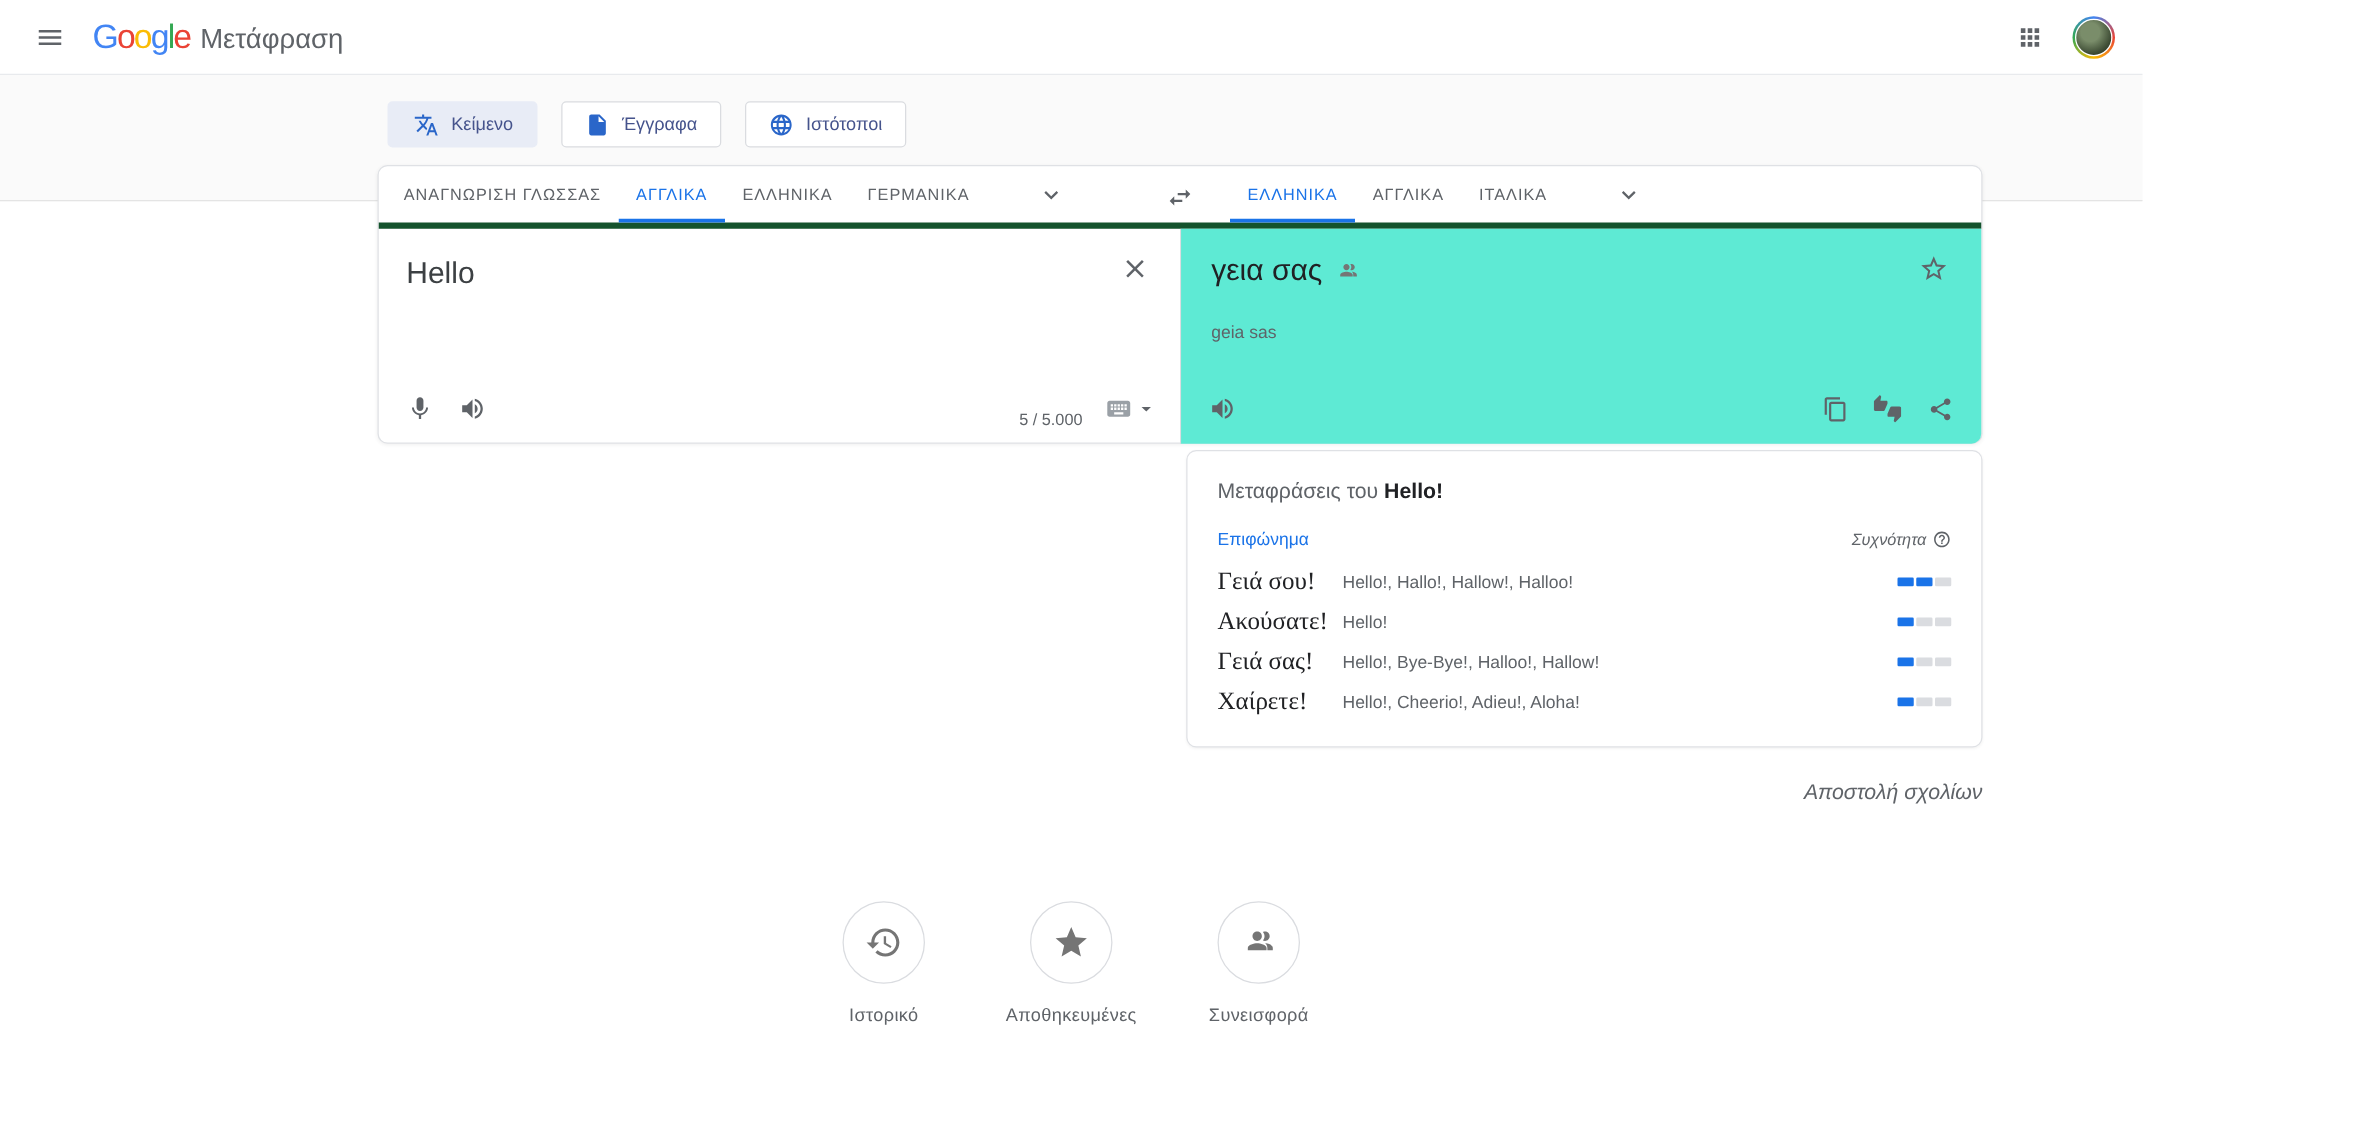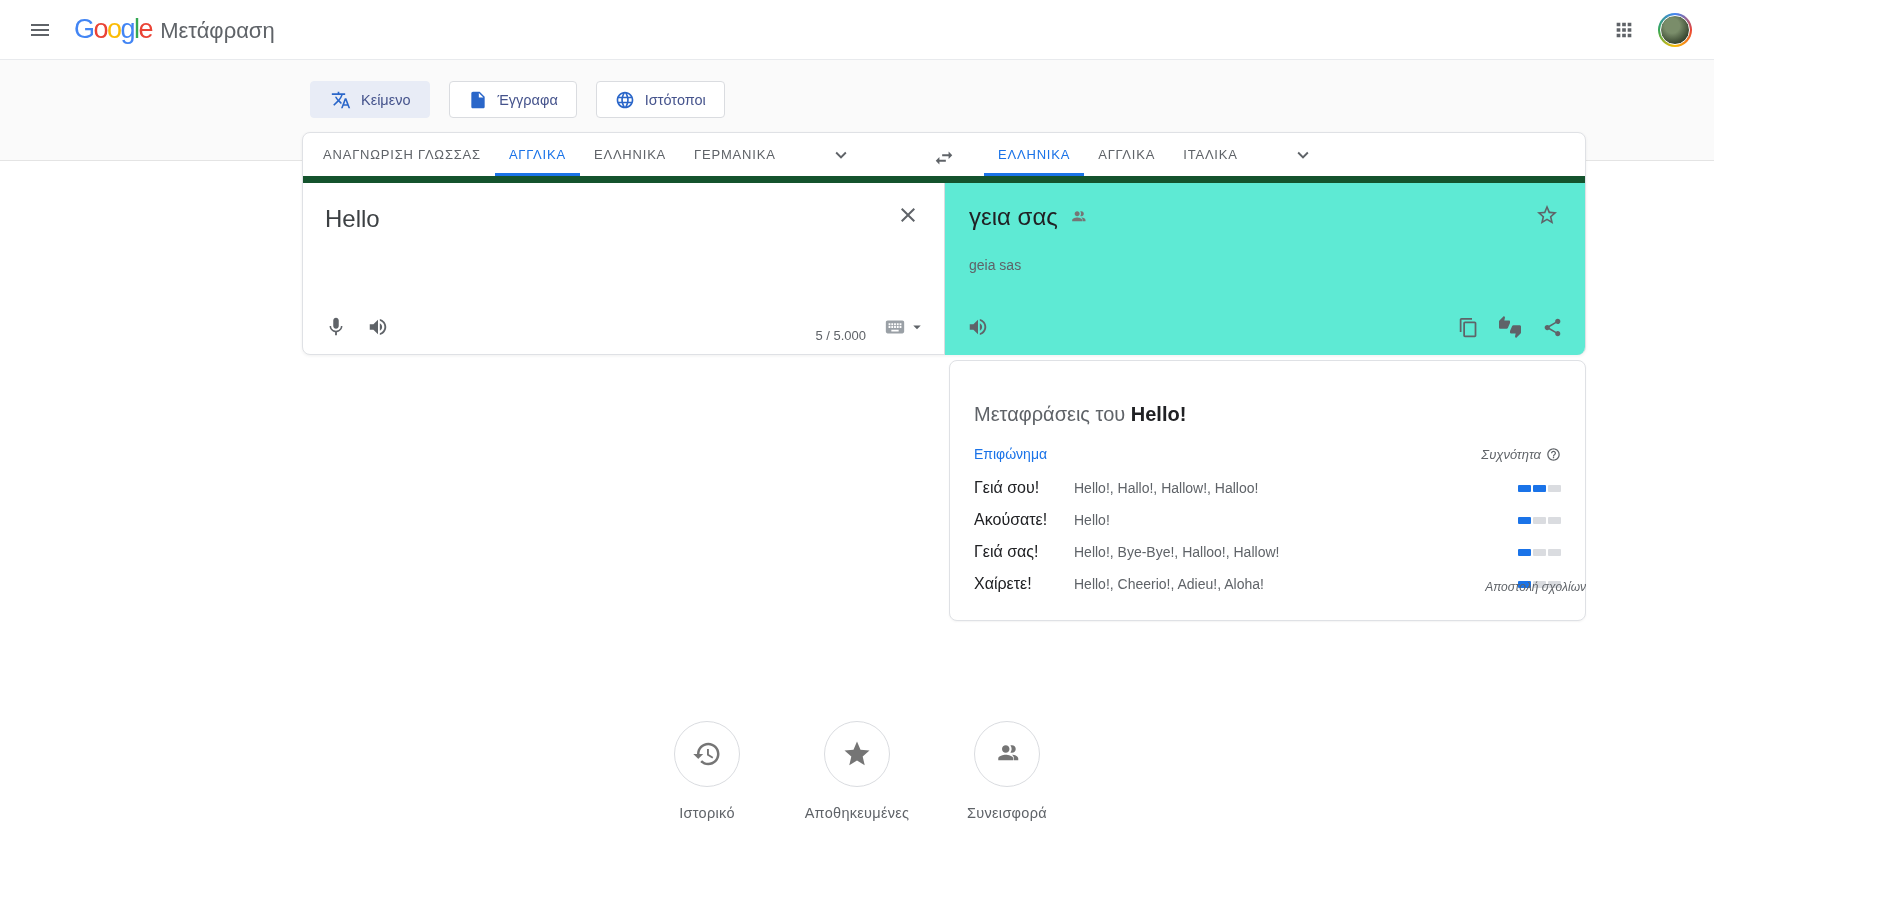--- a/index.html
+++ b/index.html
@@ -20,21 +20,21 @@
 
   
   .subheader { height:101px; background:#fafafa; border-bottom:1px solid #e4e4e4; padding:21px 0 0 310px; }
   .mode-tabs { display:flex; gap:19px; }
   .mode-btn { display:flex; align-items:center; gap:10px; height:37px; padding:0 18px; border-radius:4px; border:1px solid #dadce0; background:#fff; color:#45538c; font-size:14.5px; font-family:"Liberation Sans",sans-serif; cursor:pointer; }
   .mode-btn .m-ico { color:#2a66c9; display:flex; }
   .mode-btn.active { background:#e8ecf6; border-color:#e8ecf6;padding-left:20px; }
 
   
   .translate-card { position:absolute; left:302px; top:132px; width:1284px; height:223px; background:#fff; border:1px solid #dfe1e5; border-radius:8px; box-shadow:0 1px 3px rgba(60,64,67,.08); z-index:2; }
-  .lang-bar { position:relative; height:50px; display:flex; border-bottom:7px solid #14532d; }
+  .lang-bar { position:relative; height:50px; display:flex; border-bottom:5px solid #14532d; }
   .lang-left { width:641px; display:flex; align-items:stretch; padding-left:6px; }
   .lang-right { flex:1; display:flex; align-items:stretch; padding-left:40px; }
   .lang-tab { position:relative; display:flex; align-items:center; padding:0 14px; font-size:13px; letter-spacing:.8px; color:#5f6368; background:none; border:none; cursor:pointer; font-family:"Liberation Sans",sans-serif; white-space:nowrap; }
   .lang-tab.active { color:#1a73e8; }
   .lang-tab.active::after { content:""; position:absolute; left:0; right:0; bottom:0; height:3px; background:#1a73e8; }
   .chev-btn { background:none; border:none; color:#5f6368; cursor:pointer; display:flex; align-items:center; padding:0 10px; margin-left:30px; }
   .swap-btn { position:absolute; left:619px; top:5px; width:44px; height:40px; background:none; border:none; color:#5f6368; cursor:pointer; display:flex; align-items:center; justify-content:center; }
 
   .panes { display:flex; height:172px; }
   .source-pane { position:relative; width:641px; }
@@ -49,35 +49,35 @@
   .kbd-btn .dd { color:#5f6368; }
 
   .target-text-row { display:flex; align-items:center; gap:10px; padding:20px 64px 0 24px; }
   .target-text { font-size:24px; color:#202124; }
   .community-ico { color:#757575; display:flex; }
   .star-btn { position:absolute; top:12px; right:18px; width:40px; height:40px; border:none; background:none; color:#5f6368; cursor:pointer; display:flex; align-items:center; justify-content:center; }
   .translit { padding:26px 24px 0 24px; font-size:14px; color:#5f6368; }
 
   
   .defs-card { position:absolute; left:949px; top:360px; width:637px; background:#fff; border:1px solid #dfe1e5; border-radius:8px; padding:22px 24px 20px 24px; box-shadow:0 1px 2px rgba(60,64,67,.06); }
-  .defs-title { font-size:20px; color:#5f6368;margin-top:20px; }
+  .defs-title { font-size:17px; color:#5f6368; }
   .defs-title .word { color:#202124; font-weight:bold; }
   .defs-subhead { display:flex; align-items:center; justify-content:space-between; margin-top:20px; }
   .pos-link { font-size:14px; color:#1a73e8; text-decoration:none; cursor:pointer; }
   .freq-label { display:flex; align-items:center; gap:5px; font-size:13px; font-style:italic; color:#5f6368; }
   .help-ico { color:#5f6368; display:flex; cursor:pointer; }
   .defs-rows { margin-top:10px; }
   .def-row { display:flex; align-items:center; height:32px; }
-  .def-word { width:88px; flex:none; font-size:16px; color:#202124; cursor:pointer; }
+  .def-word { width:88px; flex:none; font-size:20px; color:#202124; cursor:pointer;font-family:Liberation Serif, serif; }
   .def-back { flex:1; font-size:14px; color:#5f6368; padding-left:12px; }
   .freq-bar { display:flex; gap:2px; flex:none; }
   .freq-seg { width:13px; height:7px; background:#dadce0; border-radius:1px; }
   .freq-seg.filled { background:#1a73e8; }
 
-  .feedback-link { position:absolute; left:949px; top:580px; width:637px; text-align:right; font-size:12px; font-style:italic; color:#5f6368; cursor:pointer; }
+  .feedback-link { position:absolute; left:949px; top:624px; width:637px; text-align:right; font-size:17px; font-style:italic; color:#5f6368; cursor:pointer; }
 
   
   .shortcuts { position:absolute; top:721px; left:0; width:100%; display:flex; justify-content:center; }
   .shortcut { width:150px; display:flex; flex-direction:column; align-items:center; cursor:pointer; }
   .shortcut .circle { width:66px; height:66px; border-radius:50%; border:1px solid #dadce0; background:#fff; display:flex; align-items:center; justify-content:center; color:#757575; }
   .shortcut .s-label { margin-top:18px; font-size:14.5px; color:#5f6368; letter-spacing:.3px; }
 </style>
 </head>
 <body>
 

